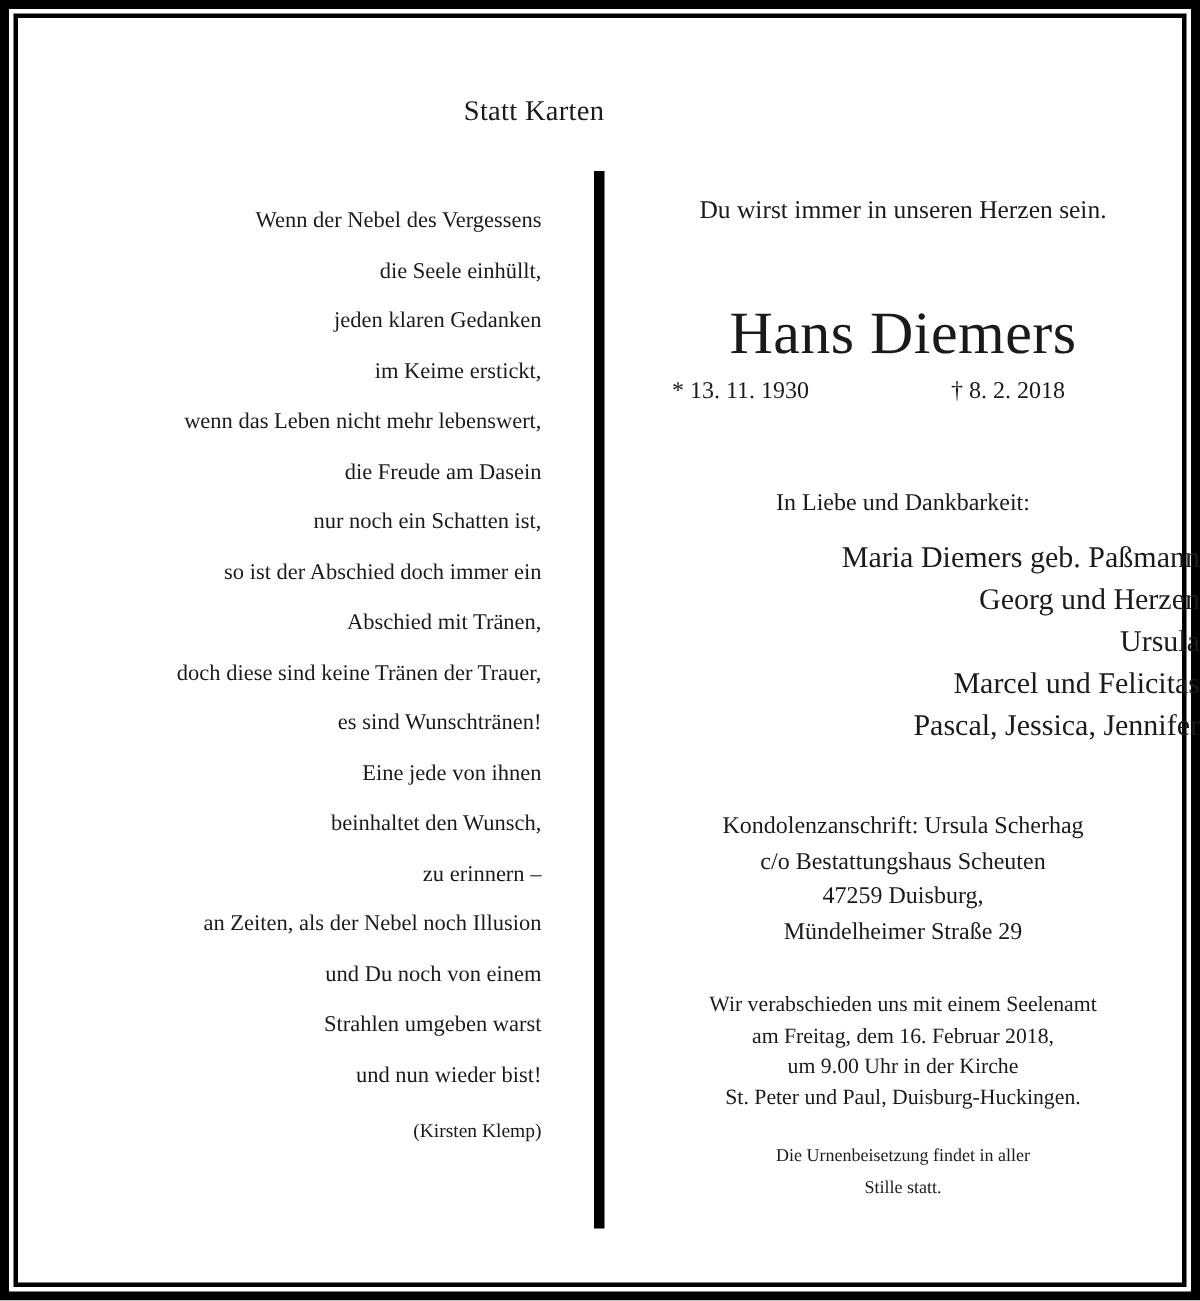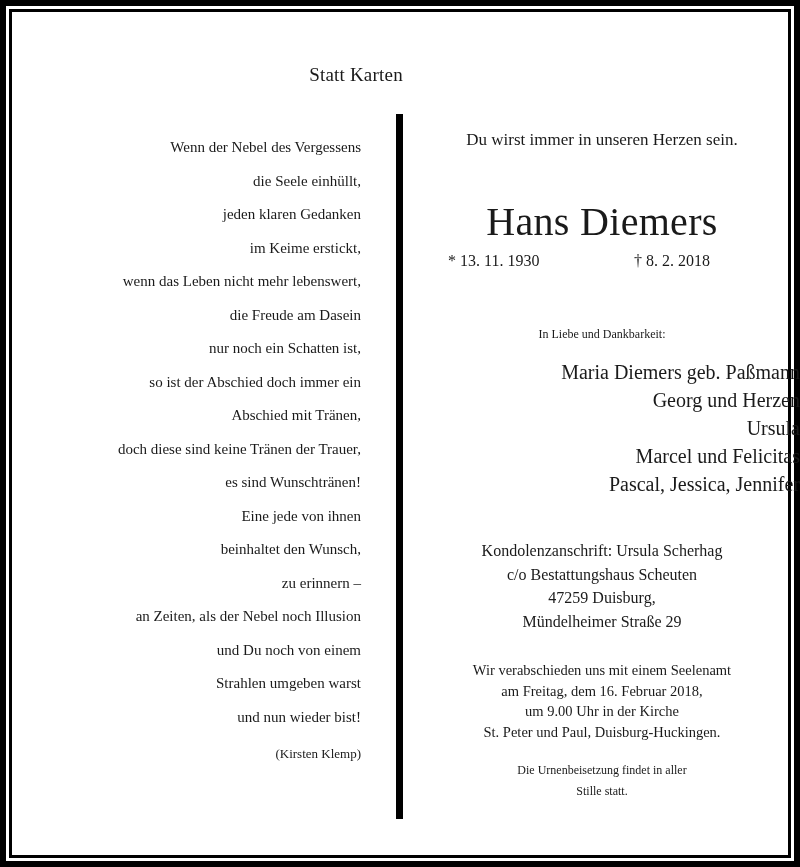--- a/index.html
+++ b/index.html
@@ -89,21 +89,21 @@
       top: 252px;
       left: 448px;
       width: 262px;
       font-size: 16px;
       white-space: nowrap;
     }
     .date-born { position: absolute; left: 0; top: 0; }
     .date-died { position: absolute; right: 0; top: 0; }
     .thanks-label {
       top: 327px;
-      font-size: 12px;
+      font-size: 16px;
       white-space: nowrap;
     }
     .family {
       top: 358px;
       font-size: 20px;
     }
     .family-line {
       height: 28px;
       line-height: 28px;
       white-space: nowrap;

